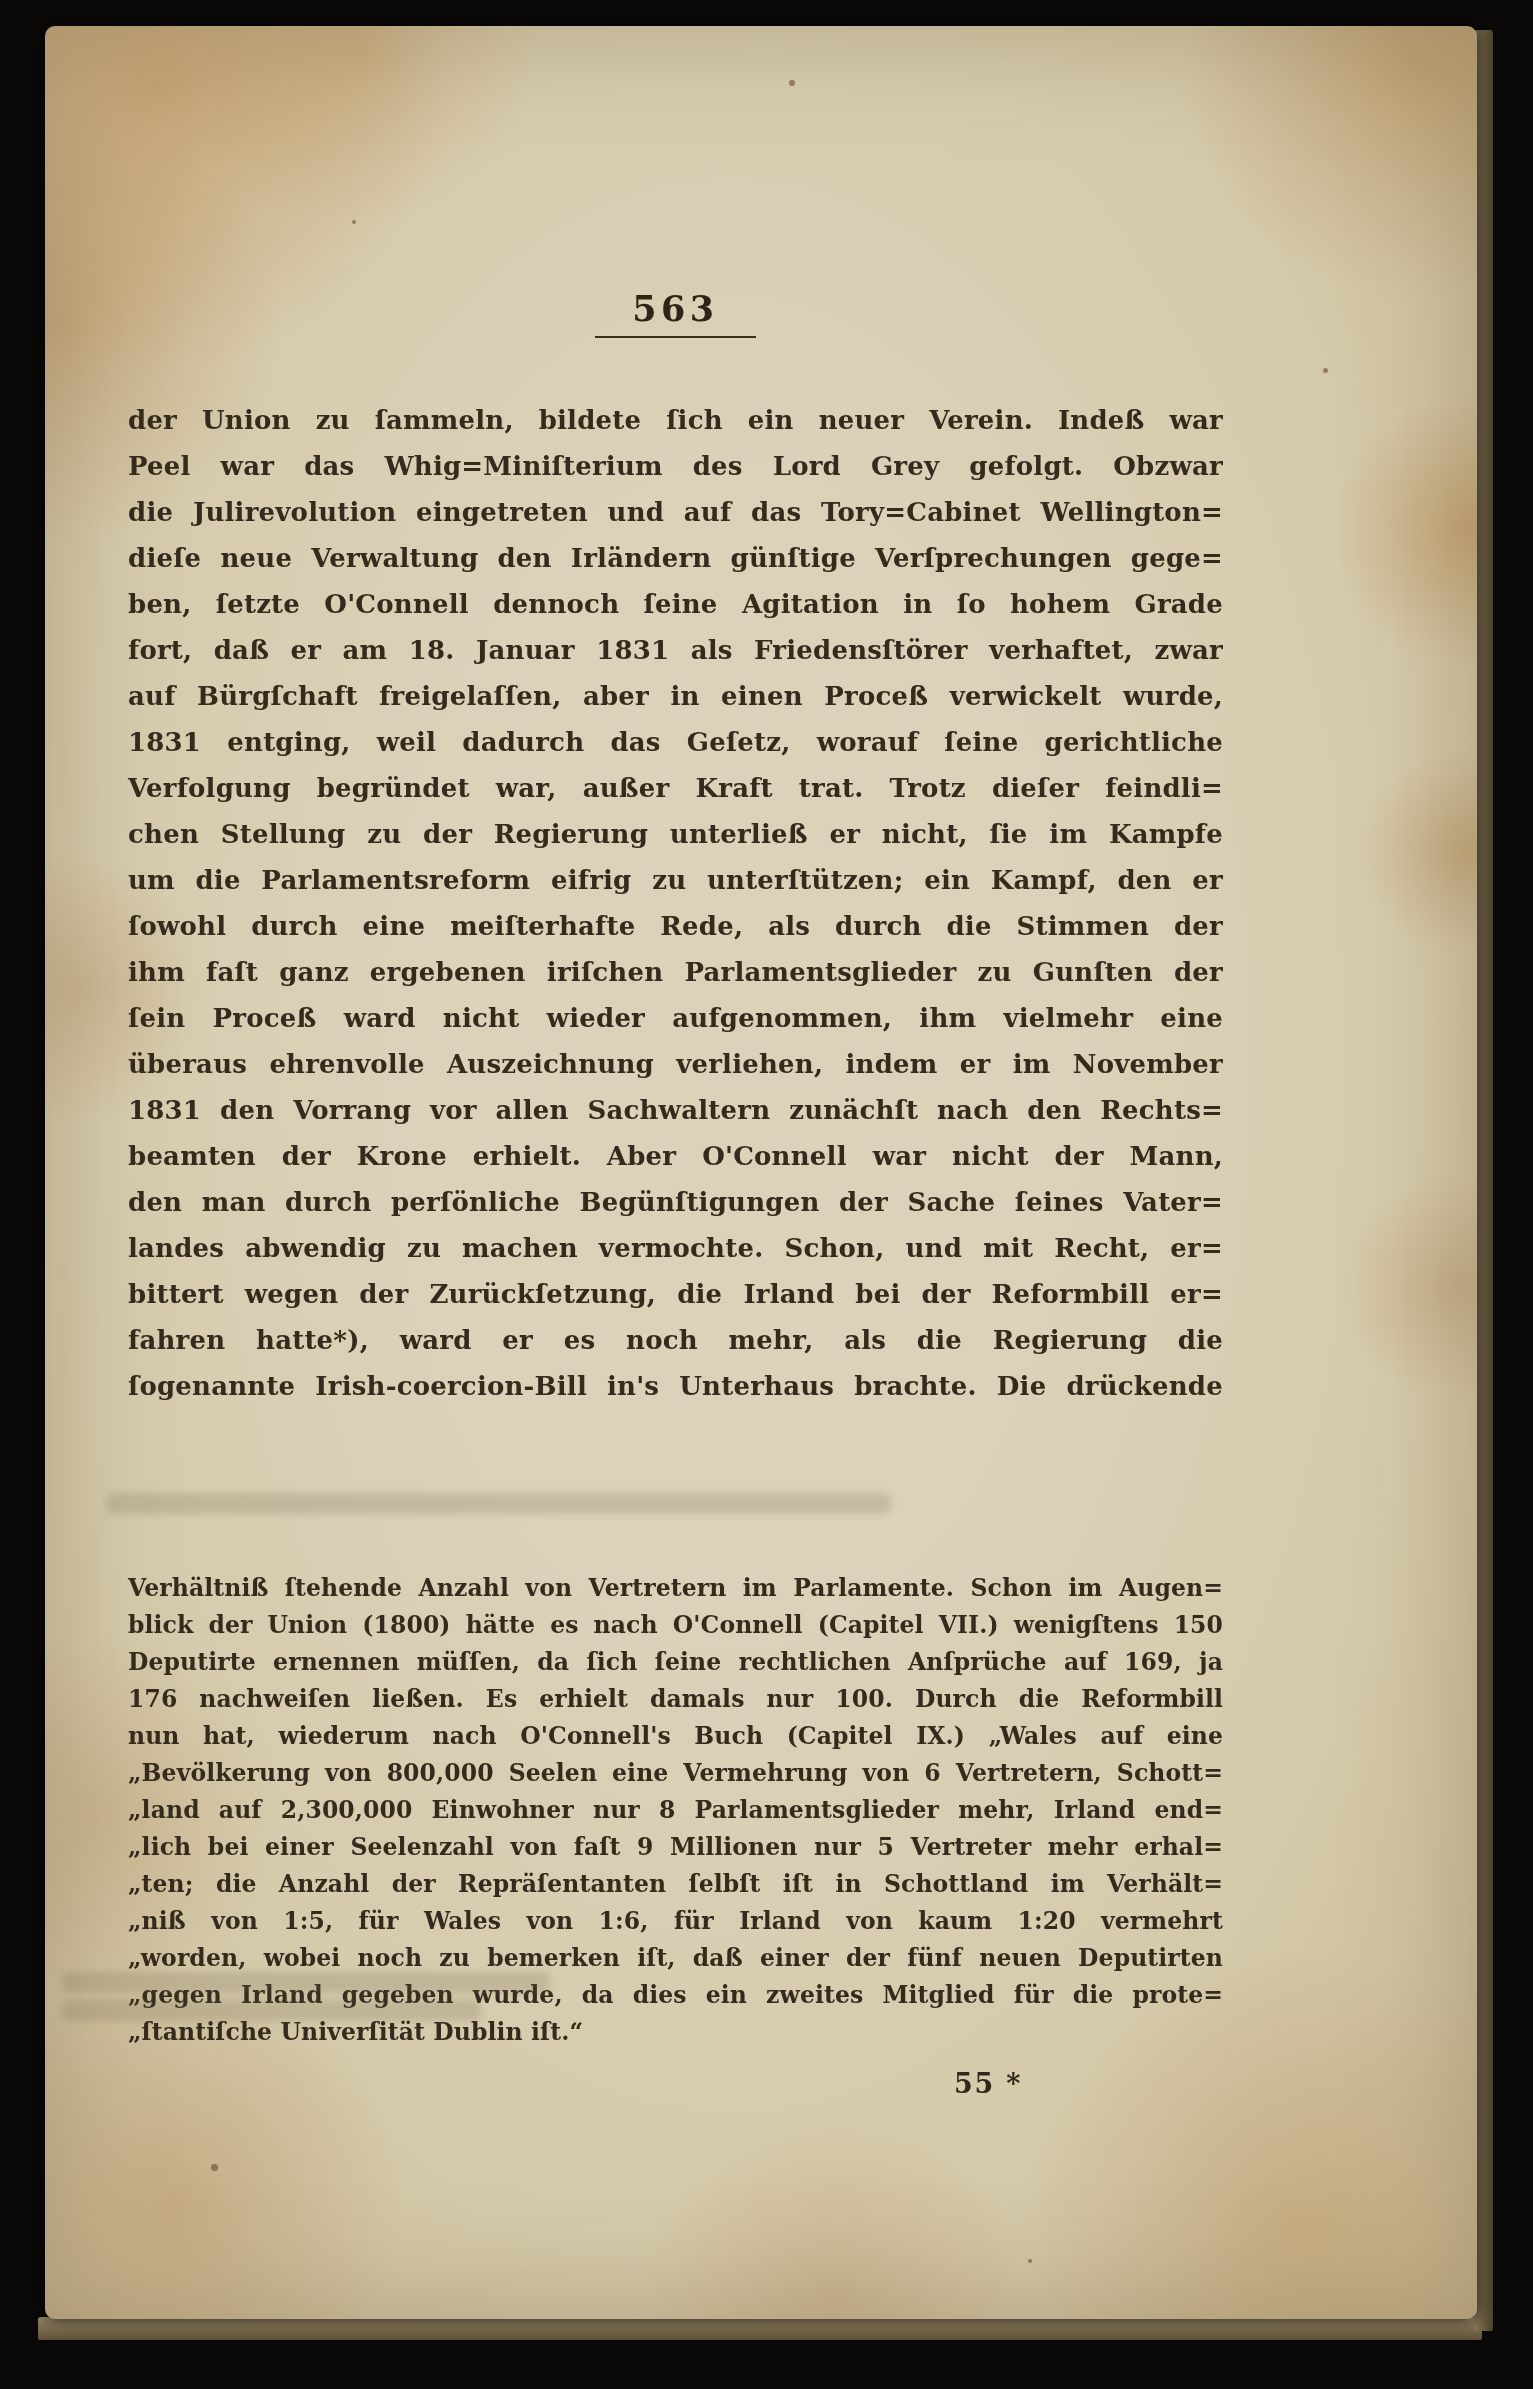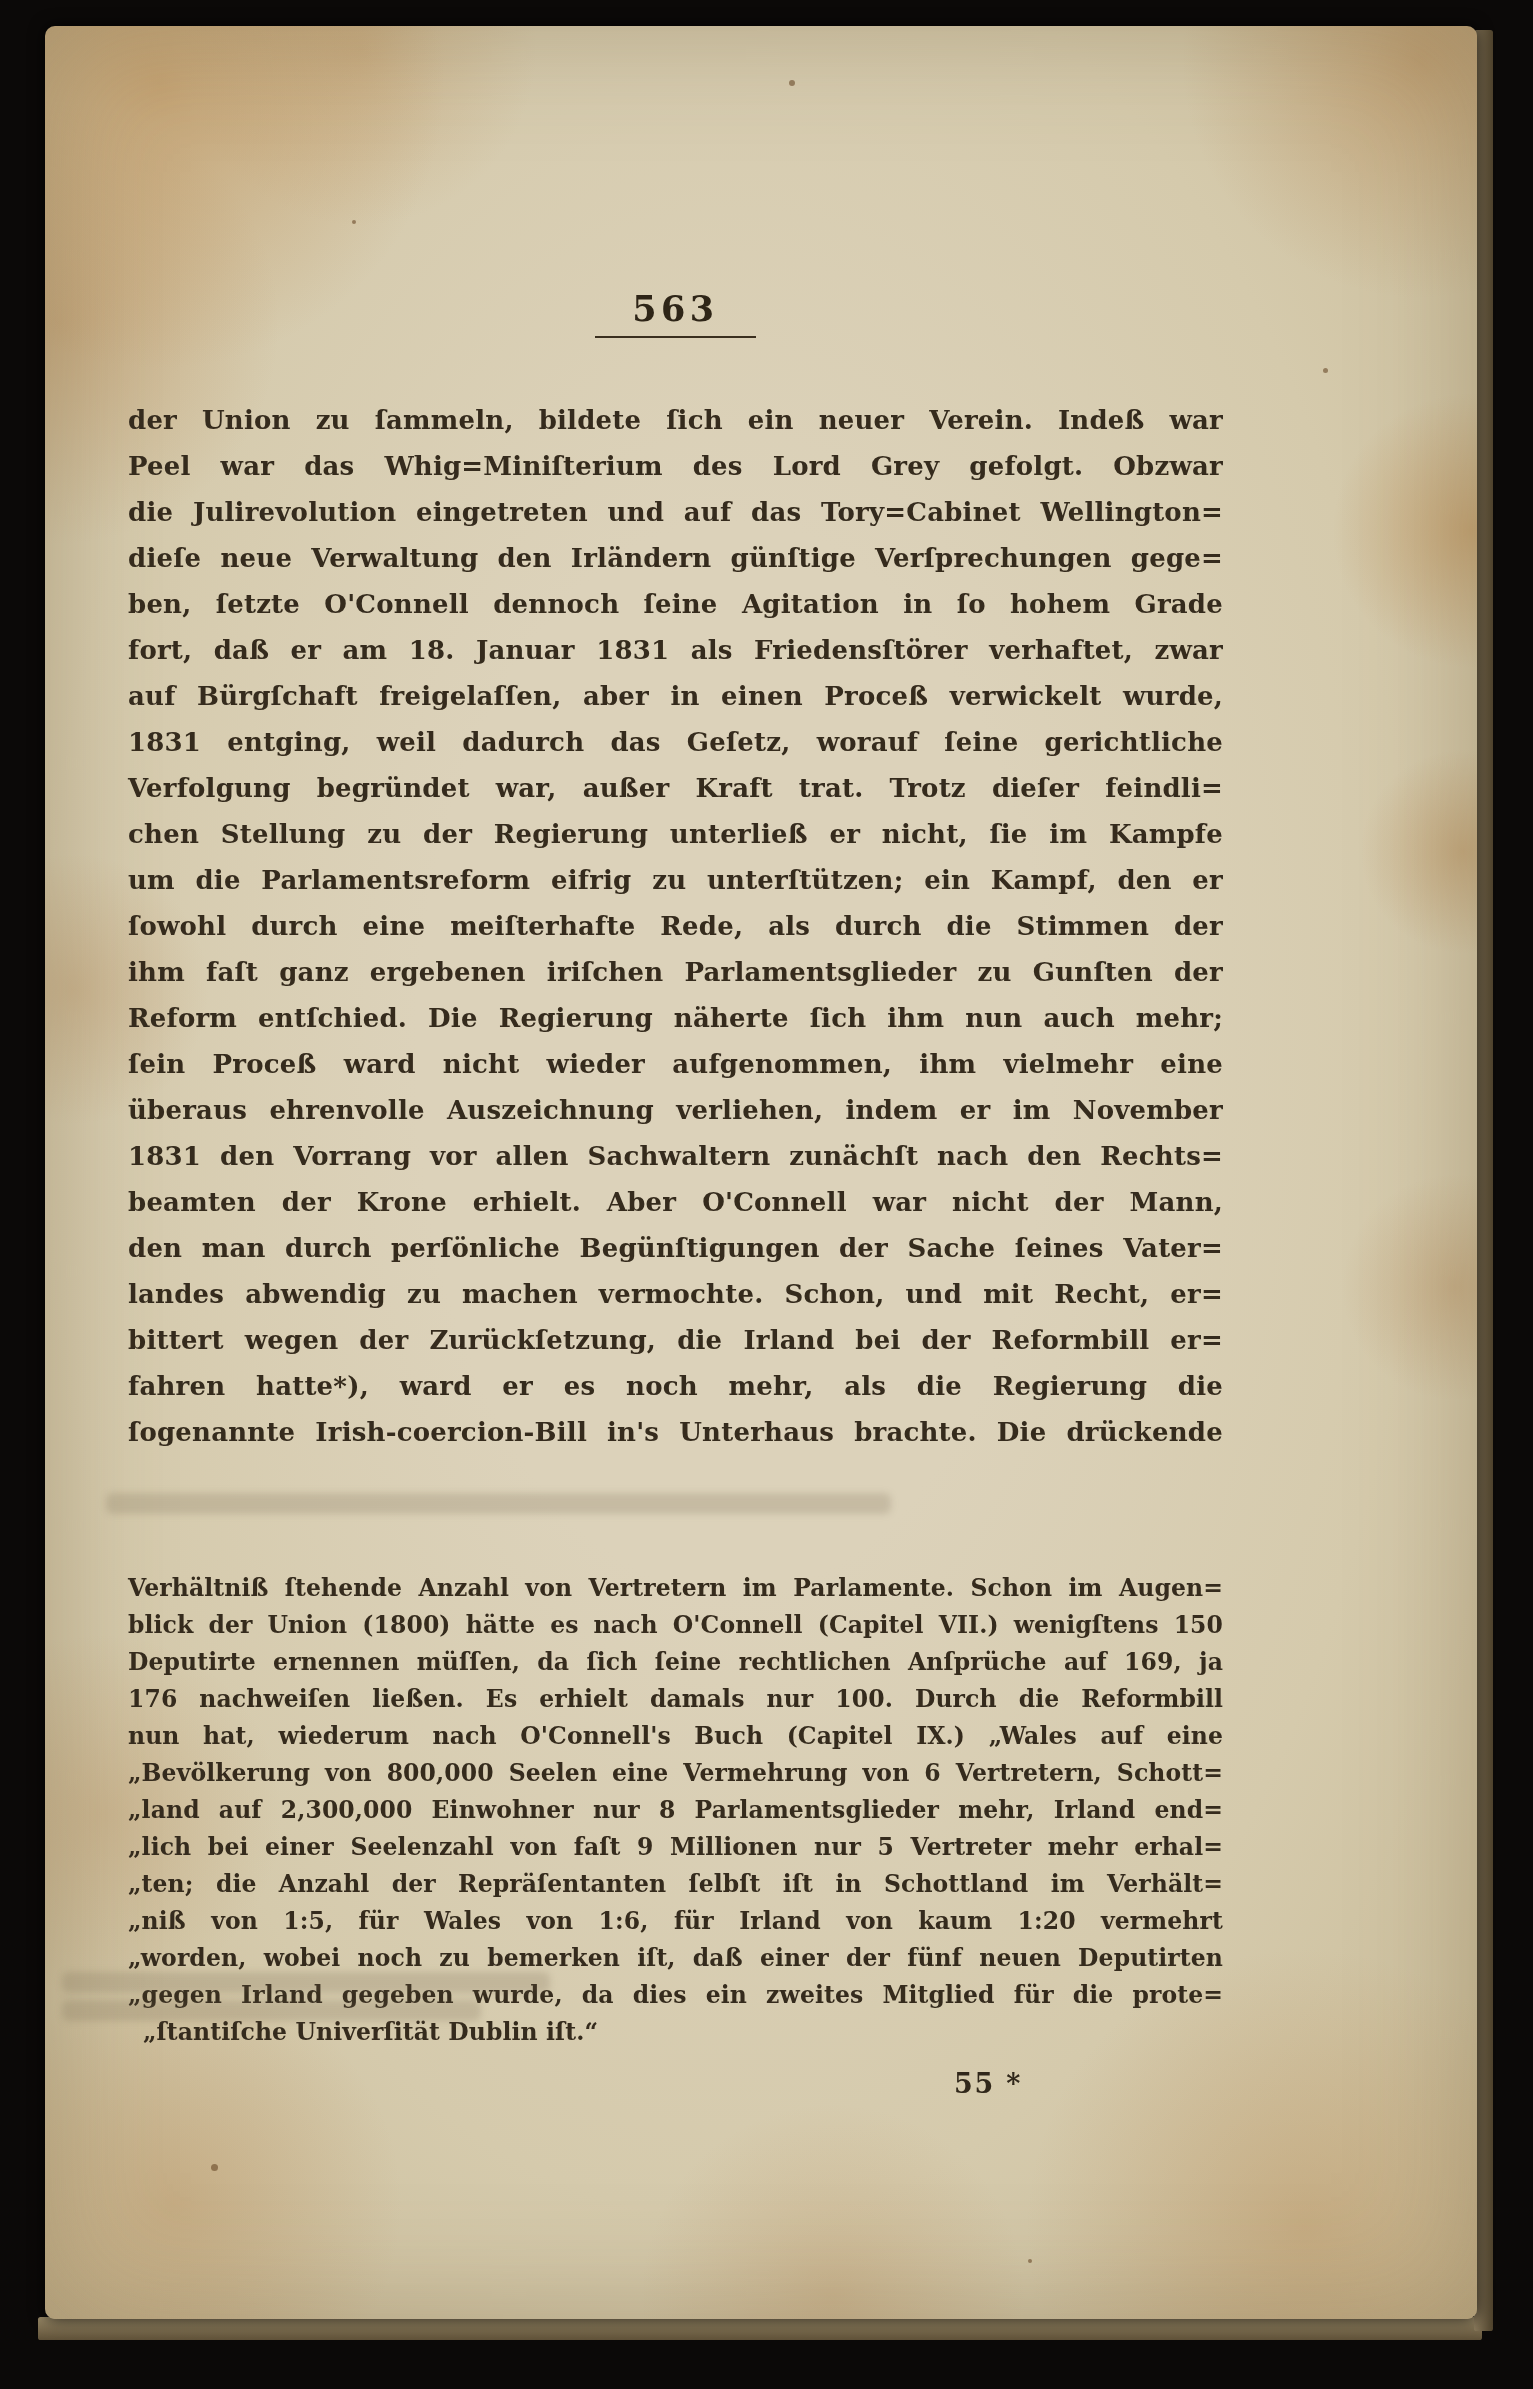--- a/index.html
+++ b/index.html
@@ -59,21 +59,21 @@
   }
   .body-text .line{text-align:justify;text-align-last:justify;}
   
   .footnote{
     position:absolute;top:1544px;left:83px;width:1095px;
     font-size:23.5px;line-height:37px;font-weight:bold;color:#352b1d;
     letter-spacing:0.1px;
   }
   .footnote .fline{text-align:justify;text-align-last:justify;}
   .footnote .fline.first{padding-left:51px;}
-  .footnote .fline.last{text-align-last:left;margin-left:15px;}
+  .footnote .fline.last{text-align-last:left;}
   
   .signature{
     position:absolute;top:2042px;left:83px;width:1095px;
     text-align:right;padding-right:201px;box-sizing:border-box;
     font-size:27px;font-weight:bold;color:#30271a;letter-spacing:1.7px;
   }
 </style>
 </head>
 <body>
 
@@ -95,21 +95,20 @@
       <div class="line">dieſe neue Verwaltung den Irländern günſtige Verſprechungen gege=</div>
       <div class="line">ben, ſetzte O'Connell dennoch ſeine Agitation in ſo hohem Grade</div>
       <div class="line">fort, daß er am 18. Januar 1831 als Friedensſtörer verhaftet, zwar</div>
       <div class="line">auf Bürgſchaft freigelaſſen, aber in einen Proceß verwickelt wurde,</div>
       <div class="line">1831 entging, weil dadurch das Geſetz, worauf ſeine gerichtliche</div>
       <div class="line">Verfolgung begründet war, außer Kraft trat. Trotz dieſer feindli=</div>
       <div class="line">chen Stellung zu der Regierung unterließ er nicht, ſie im Kampfe</div>
       <div class="line">um die Parlamentsreform eifrig zu unterſtützen; ein Kampf, den er</div>
       <div class="line">ſowohl durch eine meiſterhafte Rede, als durch die Stimmen der</div>
       <div class="line">ihm faſt ganz ergebenen iriſchen Parlamentsglieder zu Gunſten der</div>
-      <div class="line">Reform entſchied. Die Regierung näherte ſich ihm nun auch mehr;</div>
       <div class="line">ſein Proceß ward nicht wieder aufgenommen, ihm vielmehr eine</div>
       <div class="line">überaus ehrenvolle Auszeichnung verliehen, indem er im November</div>
       <div class="line">1831 den Vorrang vor allen Sachwaltern zunächſt nach den Rechts=</div>
       <div class="line">beamten der Krone erhielt. Aber O'Connell war nicht der Mann,</div>
       <div class="line">den man durch perſönliche Begünſtigungen der Sache ſeines Vater=</div>
       <div class="line">landes abwendig zu machen vermochte. Schon, und mit Recht, er=</div>
       <div class="line">bittert wegen der Zurückſetzung, die Irland bei der Reformbill er=</div>
       <div class="line">fahren hatte*), ward er es noch mehr, als die Regierung die</div>
       <div class="line">ſogenannte Irish-coercion-Bill in's Unterhaus brachte. Die drückende</div>
     </div>

